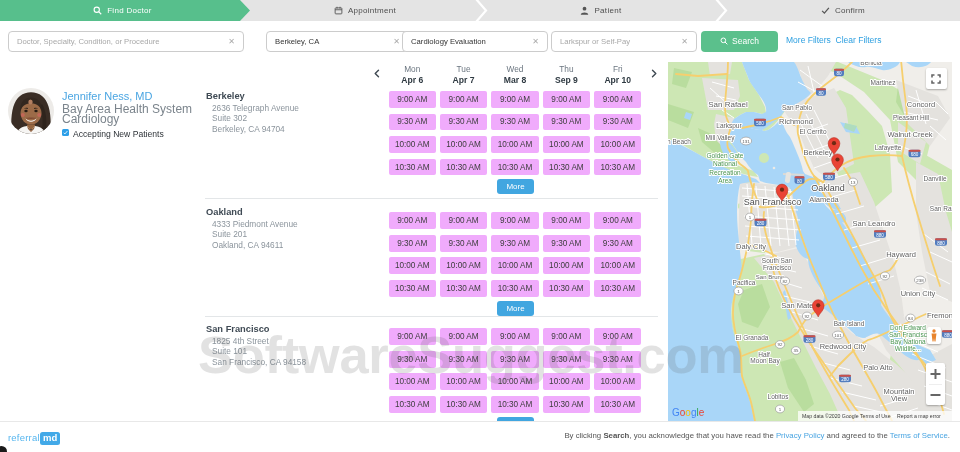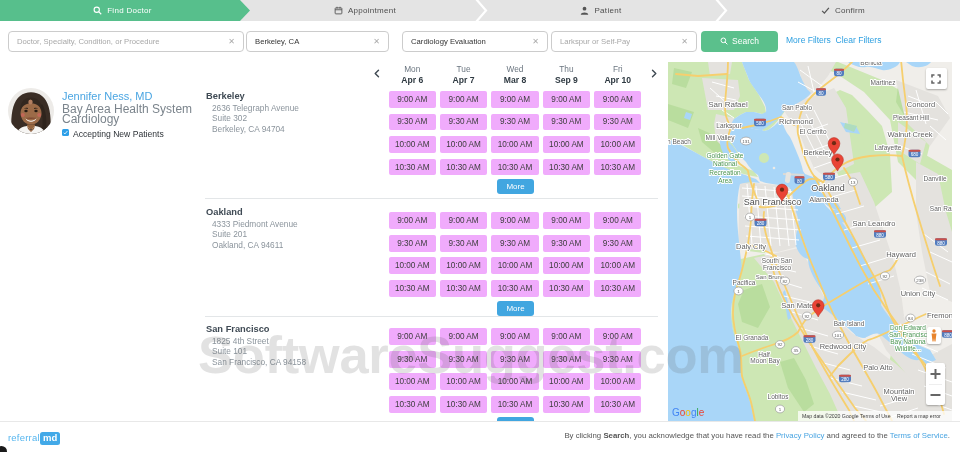--- a/index.html
+++ b/index.html
@@ -57,21 +57,21 @@
   <svg width="9" height="9" viewBox="0 0 24 24" fill="none" stroke="#555" stroke-width="3.4">
       <polyline points="3,13 9,19 21,5"></polyline>
     </svg>
   <span>Confirm</span>
 </div>
 
 <div class="inp" style="left:8px;width:236px;">
     <span class="ph">Doctor, Specialty, Condition, or Procedure</span>
     <span class="x">✕</span>
   </div>
-<div class="inp" style="left:246px;width:143px;gap:10px;">
+<div class="inp" style="left:266px;width:143px;gap:10px;">
     <span>Berkeley, CA</span>
     <span class="x">✕</span>
   </div>
 <div class="inp" style="left:402px;width:146px;">
     <span>Cardiology Evaluation</span>
     <span class="x">✕</span>
   </div>
 <div class="inp" style="left:551px;width:146px;">
     <span class="ph">Larkspur or Self-Pay</span>
     <span class="x">✕</span>

